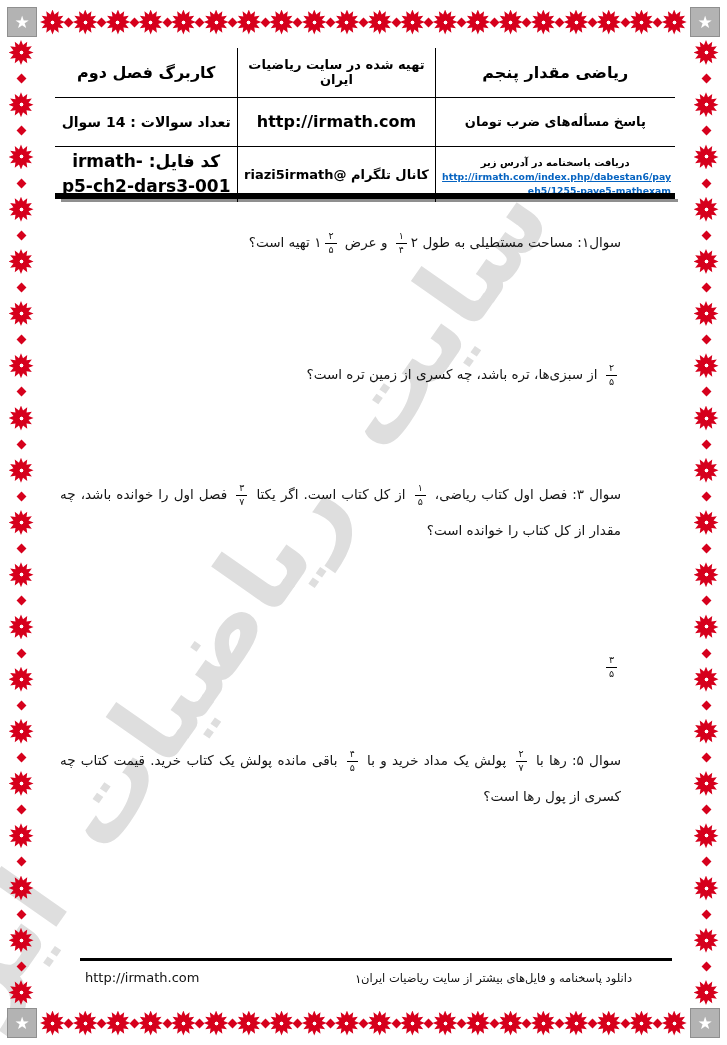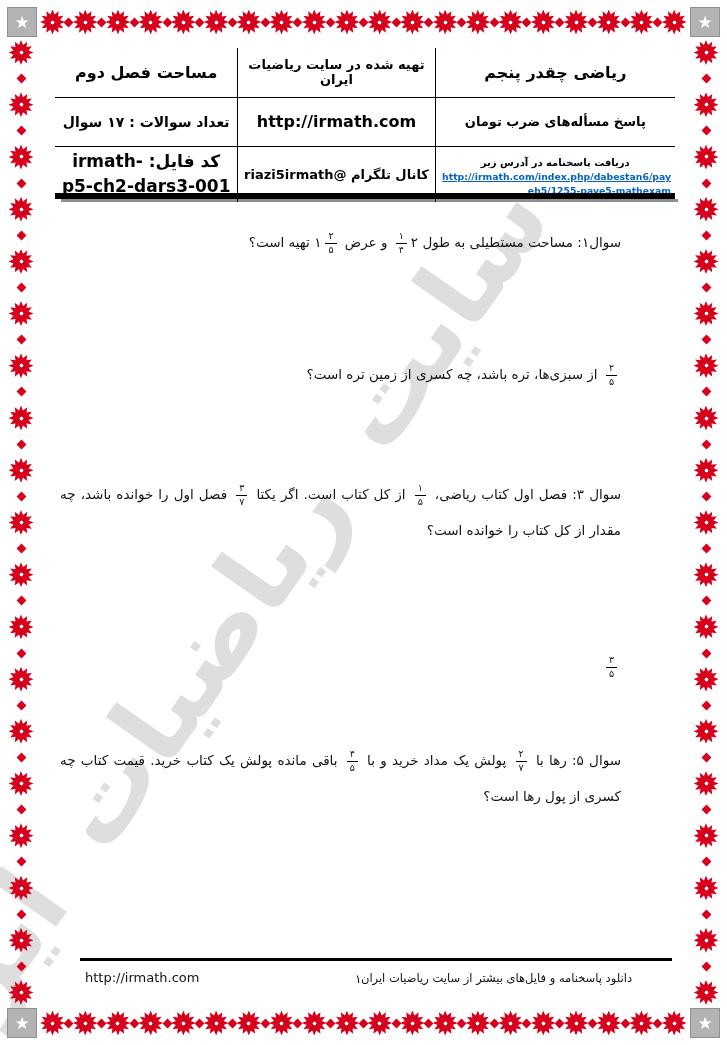--- a/index.html
+++ b/index.html
@@ -262,28 +262,28 @@
   <div class="watermark">سایت ریاضیات ایران</div>
 
   <table class="hdr">
     <colgroup>
         <col style="width:38.7%">
         <col style="width:31.8%">
         <col style="width:29.5%">
       </colgroup>
     <tbody>
         <tr>
-      <td class="t-lg">ریاضی چقدر پنجم</td>
+      <td class="t-lg">ریاضی مقدار پنجم</td>
       <td class="t-md mid">تهیه شده در سایت ریاضیات ایران</td>
-      <td class="t-lg">مساحت فصل دوم</td>
+      <td class="t-lg">کاربرگ فصل دوم</td>
     </tr>
     <tr>
       <td class="t-md">پاسخ مسأله‌های ضرب تومان</td>
       <td class="t-url mid">http://irmath.com</td>
-      <td style="font-size:14px">تعداد سوالات : ۱۷ سوال</td>
+      <td style="font-size:14px">تعداد سوالات : 14 سوال</td>
     </tr>
     <tr>
       <td>
         <span class="t-sm">دریافت پاسخنامه در آدرس زیر</span>
         <a class="hlink" href="#">http://irmath.com/index.php/dabestan6/payeh5/1255-paye5-mathexam</a>
       </td>
       <td class="t-tg mid">کانال تلگرام @riazi5irmath</td>
       <td class="t-code">کد فایل: irmath-p5-ch2-dars3-001</td>
     </tr>
   </tbody>

